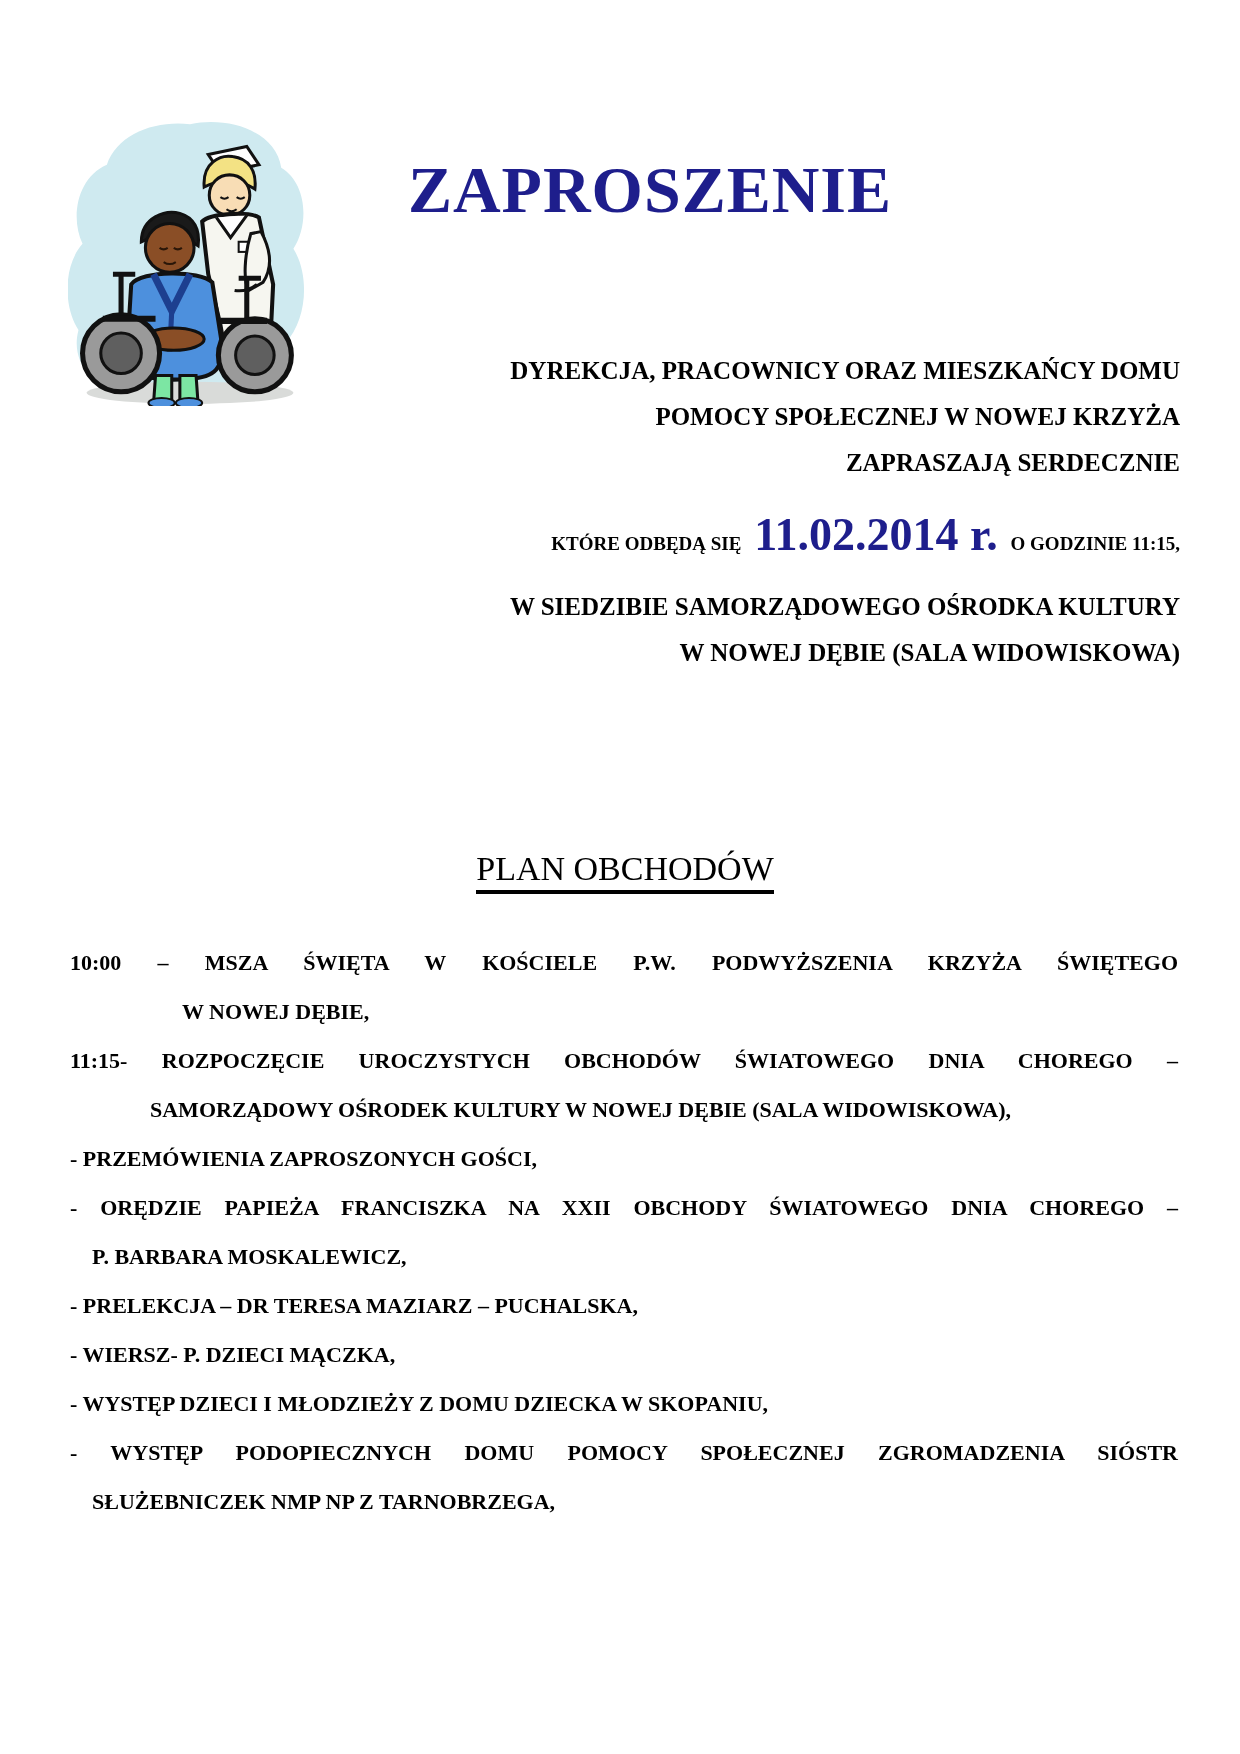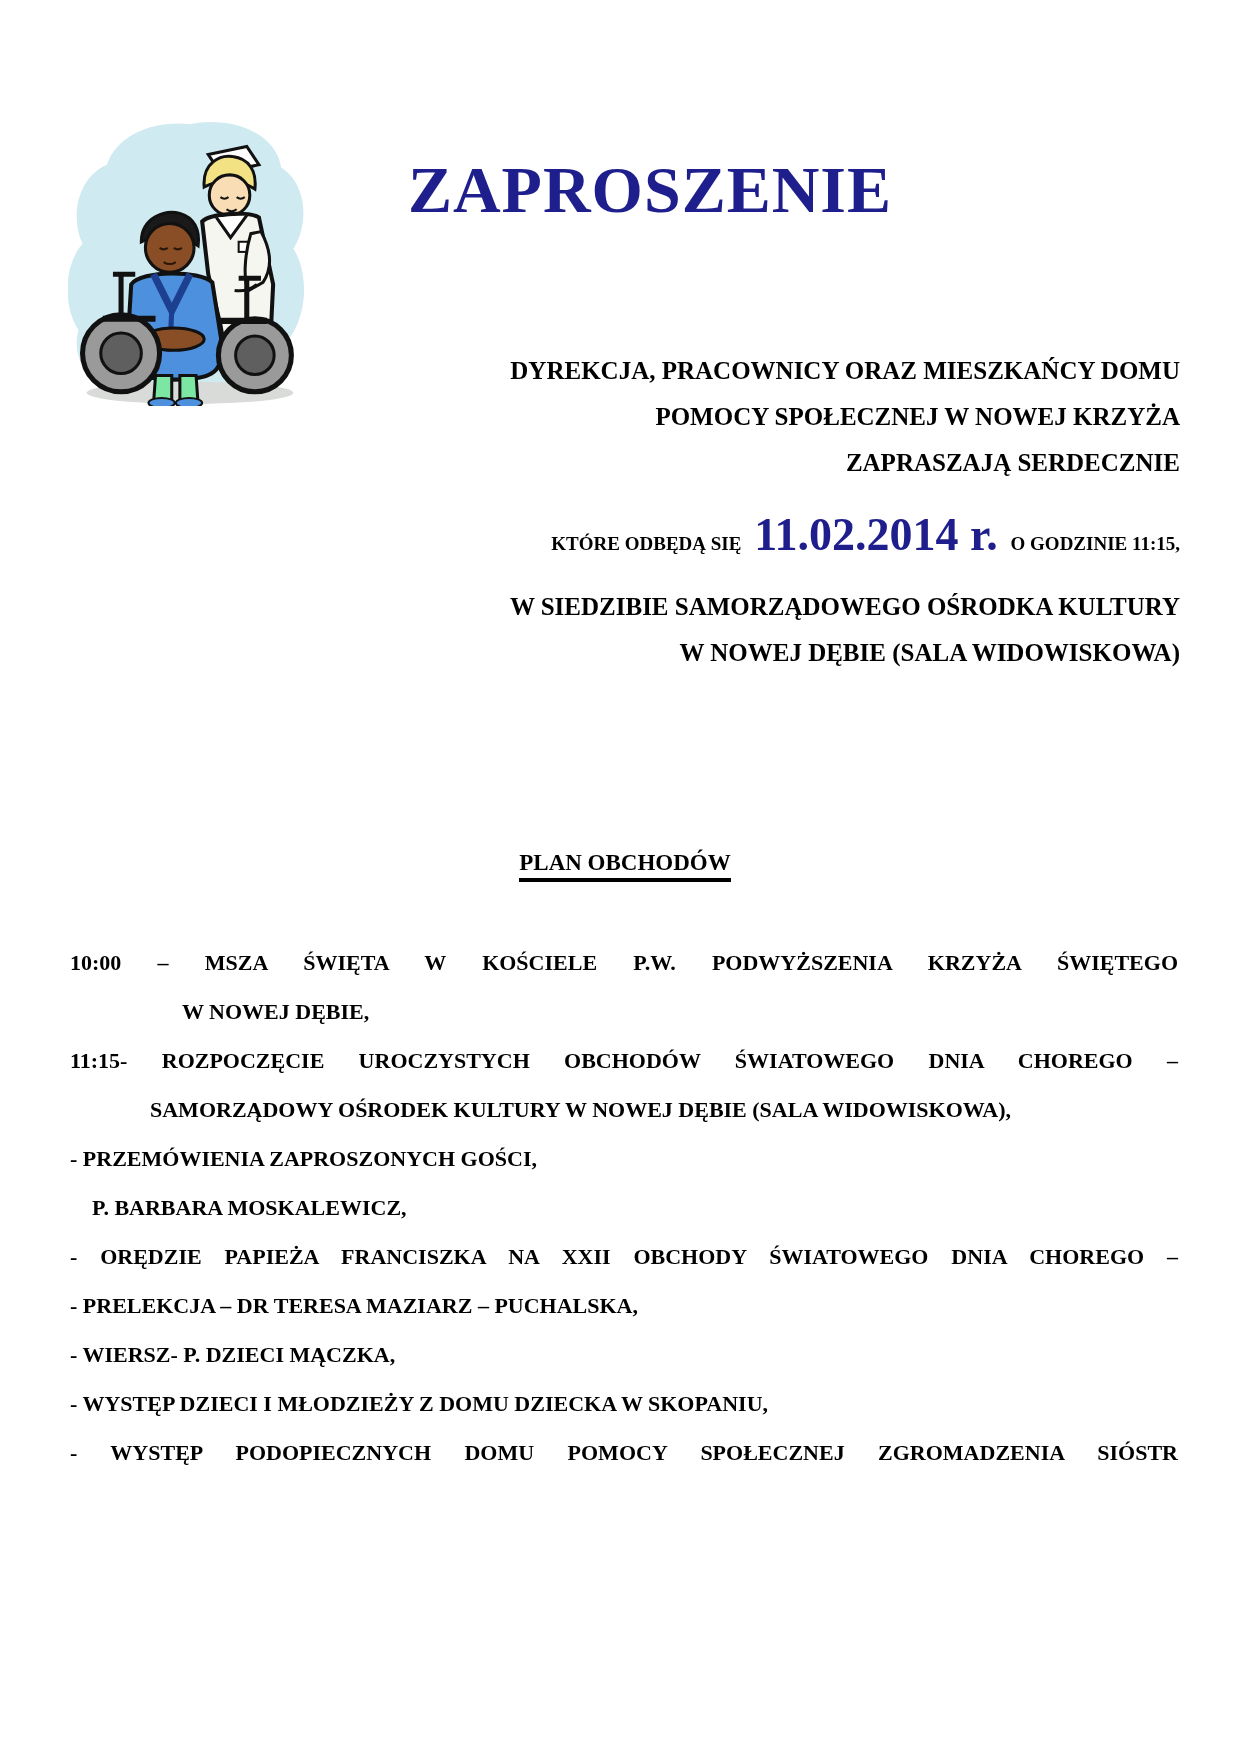--- a/index.html
+++ b/index.html
@@ -46,21 +46,21 @@
   }
   .date-line .small{font-size:19px;}
   .date-big{
     font-size:46px;font-weight:bold;color:var(--title_blue);
     margin:0 8px;
   }
   .venue{margin-top:10px;}
   .plan-heading{
     position:absolute;left:70px;right:60px;top:850px;
     text-align:center;
-    font-size:23px;font-weight:bold;
+    font-size:34px;font-weight:normal;
   }
   .plan-heading .u{
     border-bottom:4px solid var(--text_black);
     padding-bottom:3px;
   }
   .plan{
     position:absolute;left:70px;right:62px;top:938px;
     font-size:22px;font-weight:bold;
     line-height:49px;
   }
@@ -149,19 +149,20 @@
 <div class="plan-heading">
   <span class="u">PLAN OBCHODÓW</span>
 </div>
 
 <div class="plan">
   <div class="pl justify">10:00 – MSZA ŚWIĘTA W KOŚCIELE P.W. PODWYŻSZENIA  KRZYŻA ŚWIĘTEGO</div>
   <div class="pl ind-a">W NOWEJ DĘBIE,</div>
   <div class="pl justify">11:15- ROZPOCZĘCIE UROCZYSTYCH OBCHODÓW ŚWIATOWEGO DNIA CHOREGO –</div>
   <div class="pl ind-b">SAMORZĄDOWY OŚRODEK KULTURY W NOWEJ DĘBIE (SALA WIDOWISKOWA),</div>
   <div class="pl">- PRZEMÓWIENIA ZAPROSZONYCH GOŚCI,</div>
+  <div class="pl justify">- ORĘDZIE PAPIEŻA FRANCISZKA NA XXII OBCHODY ŚWIATOWEGO DNIA CHOREGO –</div>
   <div class="pl ind-c">P. BARBARA MOSKALEWICZ,</div>
-  <div class="pl justify">- ORĘDZIE PAPIEŻA FRANCISZKA NA XXII OBCHODY ŚWIATOWEGO DNIA CHOREGO –</div>
   <div class="pl">- PRELEKCJA – DR TERESA MAZIARZ – PUCHALSKA,</div>
   <div class="pl">- WIERSZ- P. DZIECI MĄCZKA,</div>
   <div class="pl">- WYSTĘP DZIECI I MŁODZIEŻY Z DOMU DZIECKA W SKOPANIU,</div>
   <div class="pl justify">- WYSTĘP PODOPIECZNYCH DOMU POMOCY SPOŁECZNEJ  ZGROMADZENIA SIÓSTR</div>
+  <div class="pl ind-c">SŁUŻEBNICZEK NMP NP  Z TARNOBRZEGA,</div>
 </div>
 
 </body></html>

